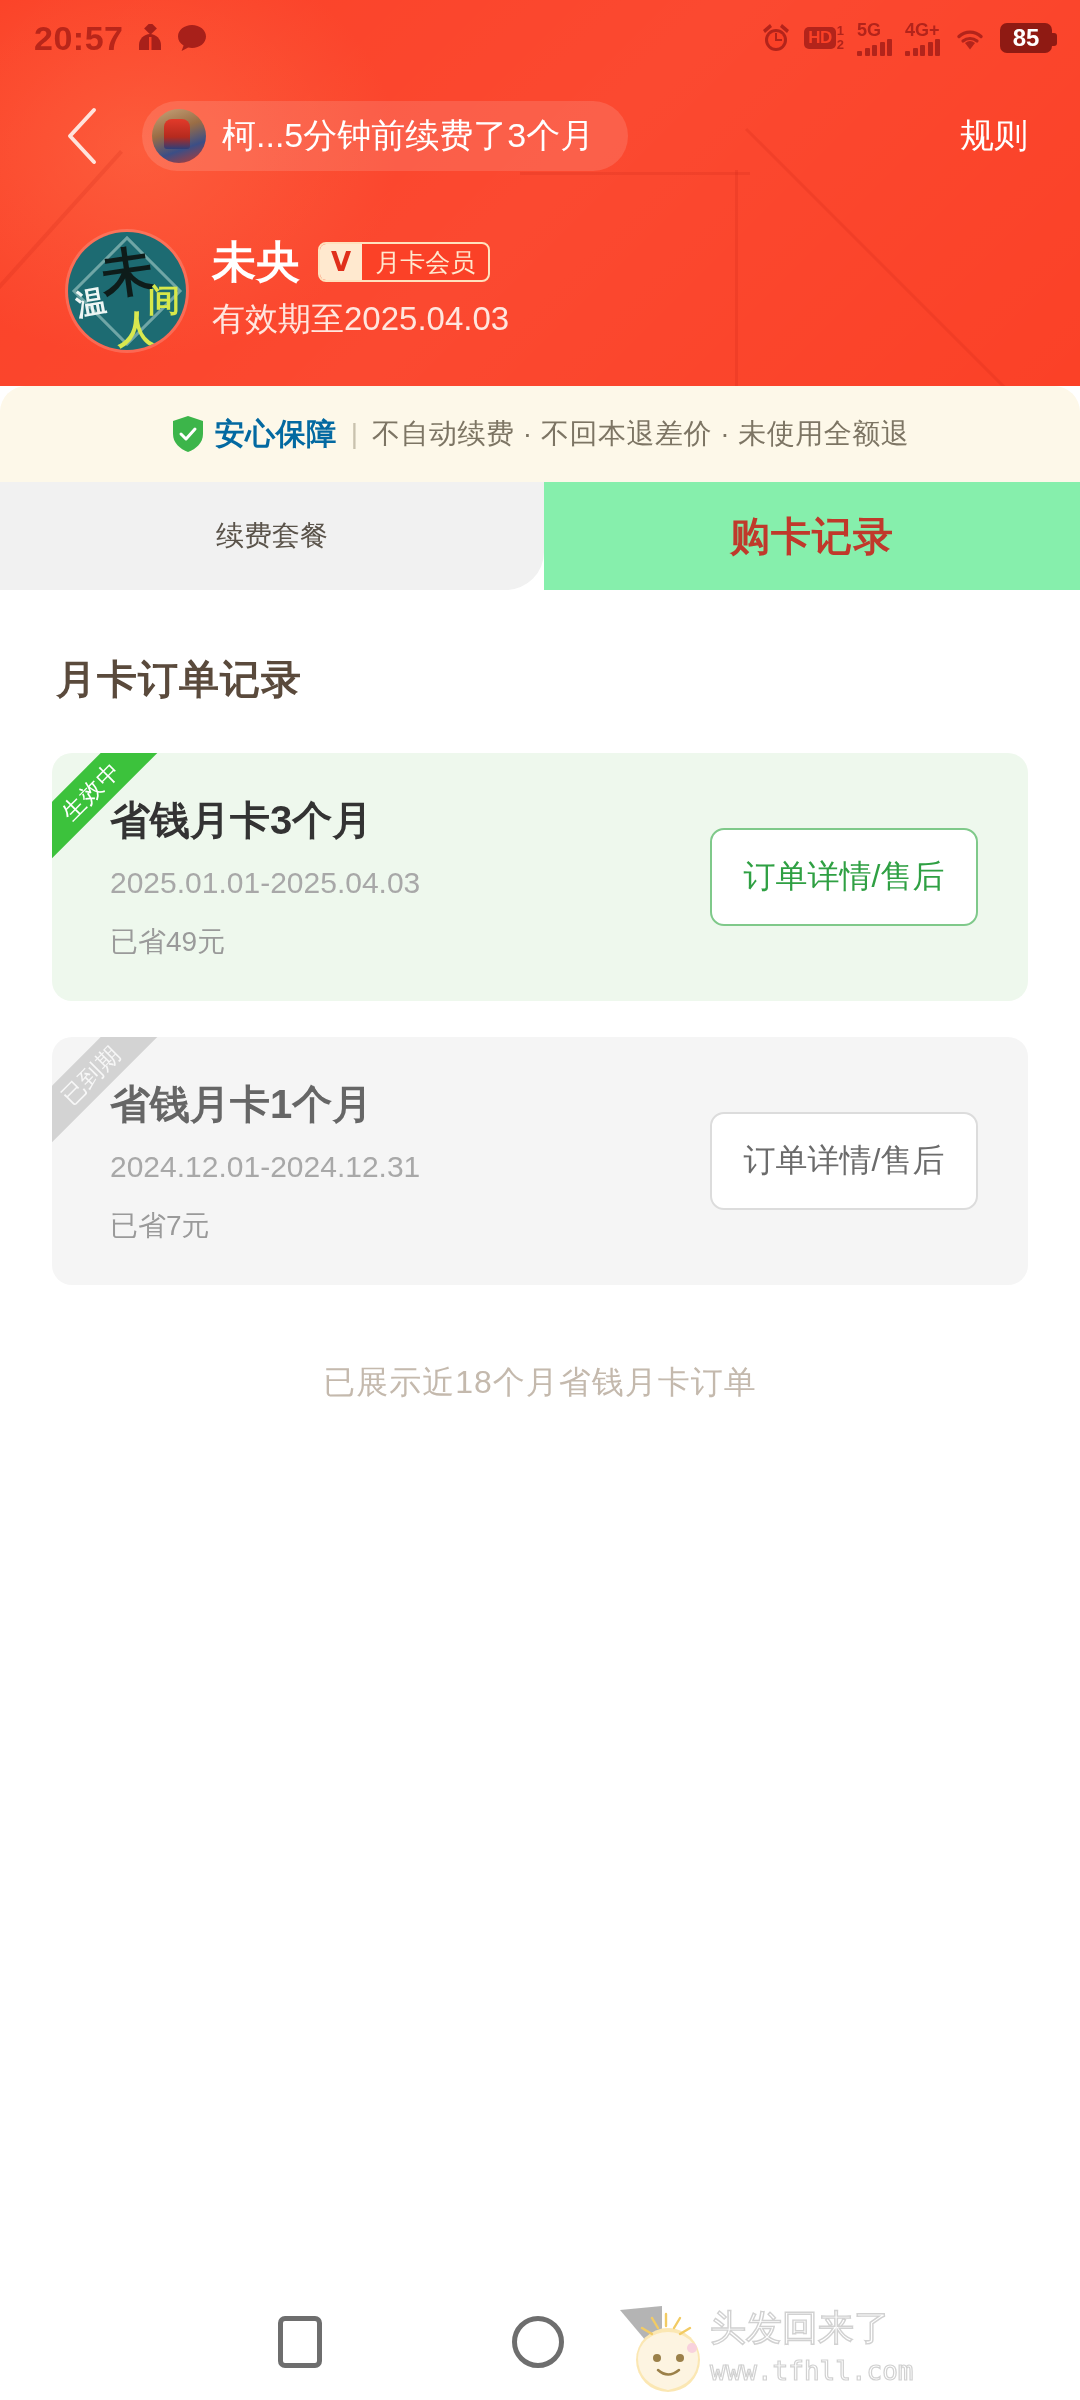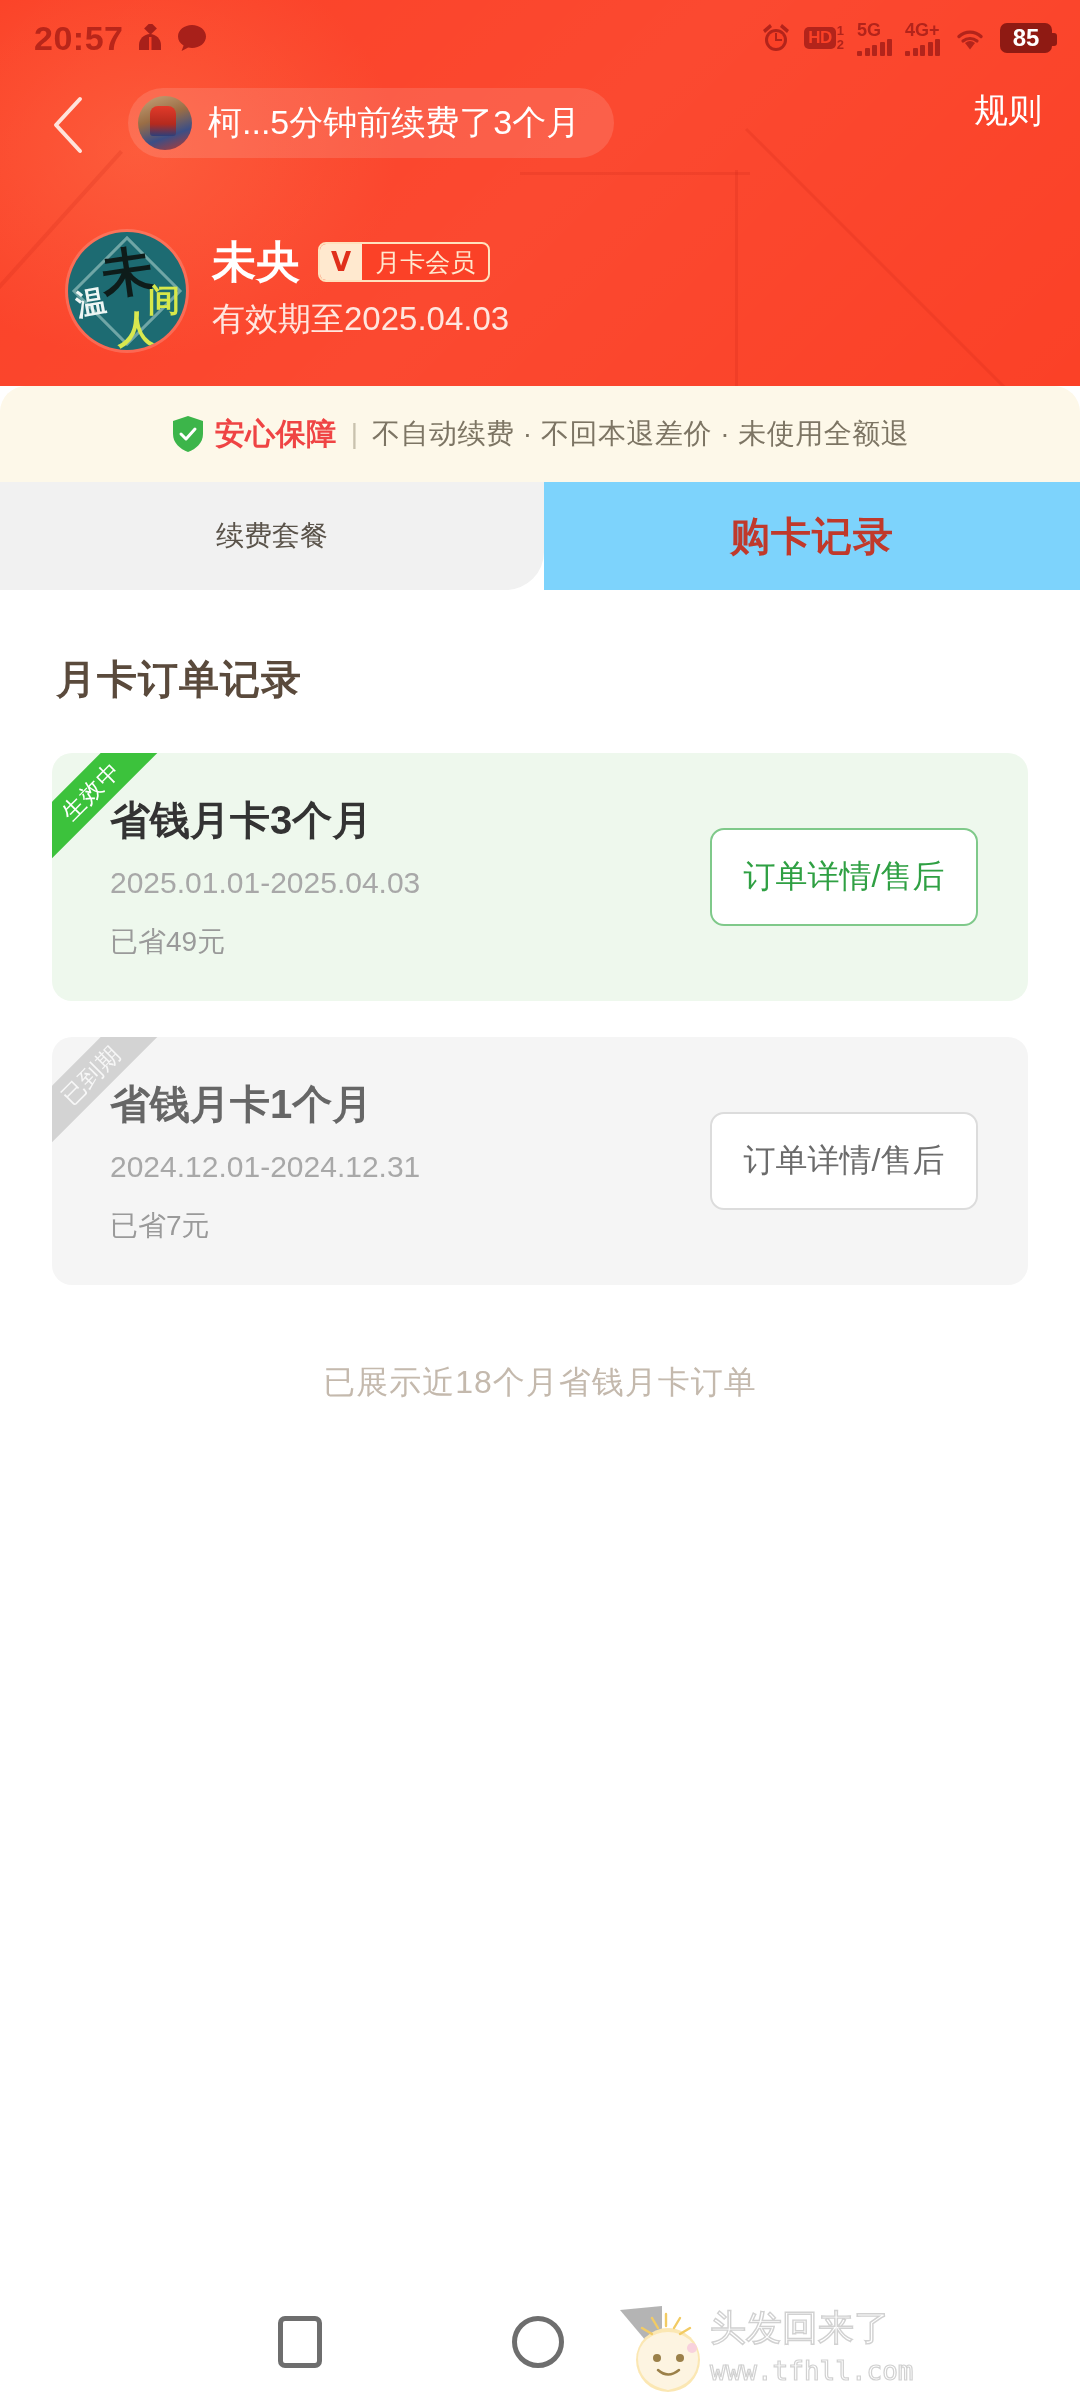--- a/index.html
+++ b/index.html
@@ -65,21 +65,21 @@
   }
   .batt span { font-size:24px; font-weight:bold; color:#ffffff; line-height:1.1; }
   .batt:after {
     content:""; position:absolute; right:-5px; top:10px; width:5px; height:13px;
     background:#8f1a13; border-radius:0 3px 3px 0;
   }
 
   
   .topnav {
     position:absolute; left:0; top:88px; width:1080px; height:96px;
-    display:flex; align-items:flex-start; padding:0 30px;
+    display:flex; align-items:center; padding:0 44px;
   }
   .back-btn {
     width:74px; height:74px; display:flex; align-items:center; justify-content:center;
     flex:0 0 auto;
   }
   .marquee-pill {
     flex:0 0 auto; margin-left:24px;
     height:70px; border-radius:35px; background:rgba(255,255,255,0.13);
     display:flex; align-items:center; padding:0 34px 0 10px; gap:16px;
     max-width:700px;
@@ -154,38 +154,38 @@
   
   .guarantee {
     position:absolute; left:0; top:386px; width:1080px; height:96px;
     background:#fdf8e9;
     border-radius:26px 26px 0 0;
     display:flex; align-items:center; justify-content:center; gap:10px;
   }
   .shield {
     width:34px; height:38px; flex:0 0 auto;
   }
-  .g-strong { font-size:30px; font-weight:bold; color:#ef4444; letter-spacing:0.5px; }
+  .g-strong { font-size:30px; font-weight:bold; color:#0369a1; letter-spacing:0.5px; }
   .g-sep { font-size:28px; color:#c9c2ae; margin:0 4px; }
   .g-rest { font-size:28px; color:#7d7564; letter-spacing:0.5px; }
 
   
   .tabs {
     position:absolute; left:0; top:482px; width:1080px; height:108px;
     background:#ffffff;
   }
   .tab-inactive {
     position:absolute; left:0; top:0; width:544px; height:108px;
     background:#f1f1f1; border-radius:0 0 38px 0;
     display:flex; align-items:center; justify-content:center;
   }
   .tab-inactive span { font-size:28px; color:#5a534a; }
   .tab-active {
     position:absolute; left:544px; top:0; width:536px; height:108px;
-    background:#7dd3fc;
+    background:#86efac;
     display:flex; align-items:center; justify-content:center;
   }
   .tab-active span { font-size:40px; color:#c0392b; font-weight:bold; letter-spacing:1px; }
 
   
   .content { position:absolute; left:0; top:590px; width:1080px; bottom:0; background:#ffffff; }
   .section-title {
     margin:62px 0 0 56px; font-size:40px; font-weight:bold; color:#5a4a3c; letter-spacing:1px;
   }
 

